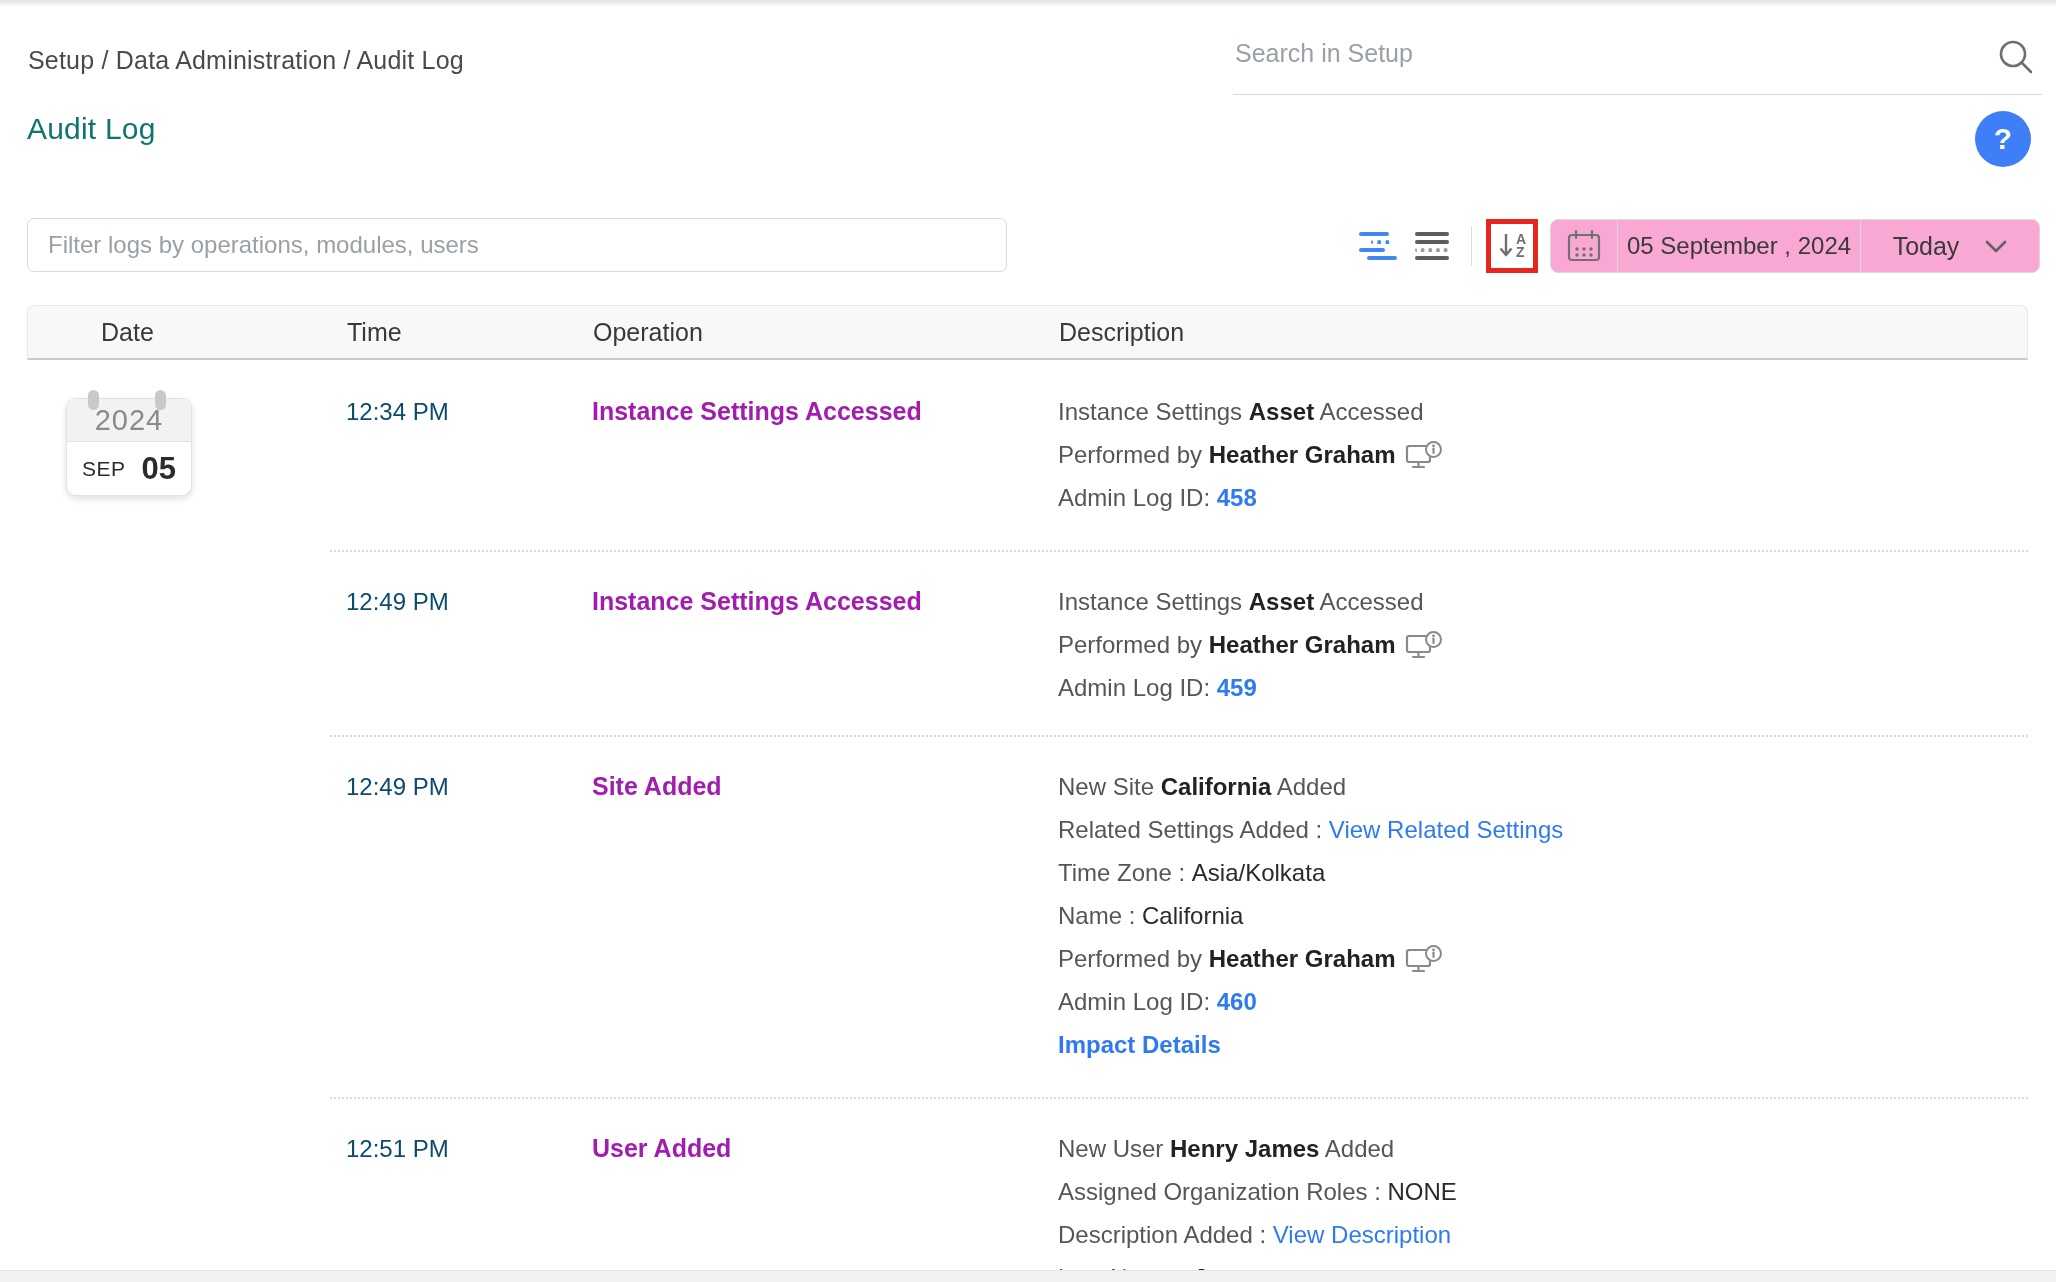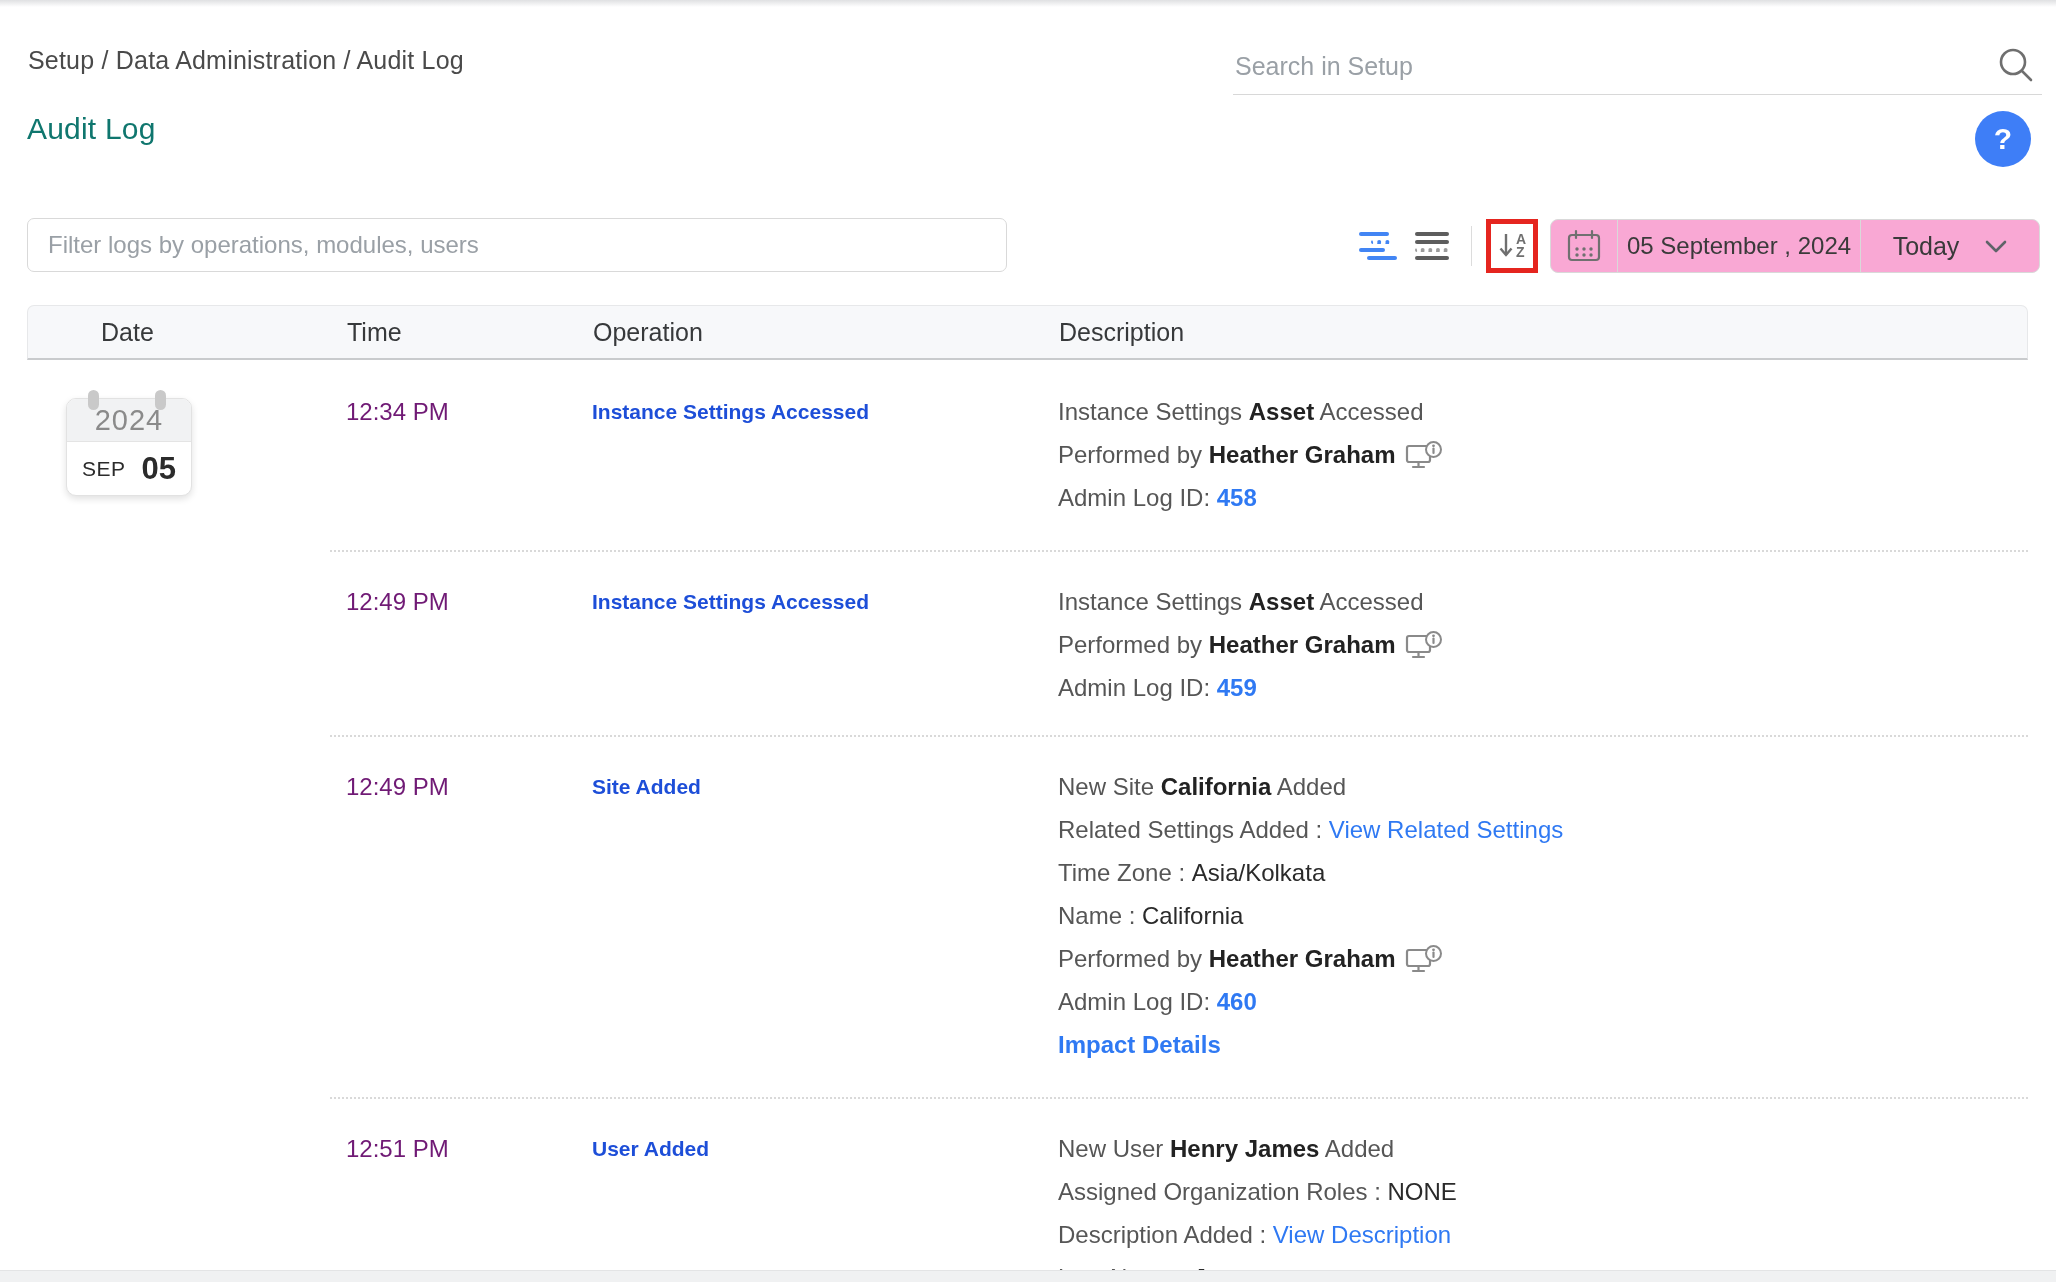--- a/index.html
+++ b/index.html
@@ -8,21 +8,21 @@
     background:#ffffff;
     font-family:"Liberation Sans", sans-serif;
     -webkit-font-smoothing:antialiased;
     color:#2f2f2f;
   }
   .top-fade{position:absolute;left:0;top:0;width:2056px;height:7px;
     background:linear-gradient(#dfe0e2,#ffffff);}
   
   .breadcrumb{position:absolute;left:28px;top:46px;font-size:25px;color:#4a4a4a;letter-spacing:.2px;cursor:pointer;}
   .search-wrap{position:absolute;left:1233px;top:38px;width:809px;height:56px;
-    border-bottom:1px solid #d8d8d8;display:flex;align-items:center;}
+    border-bottom:1px solid #d8d8d8;display:flex;align-items:flex-start;}
   .search-wrap input{flex:1;border:none;outline:none;background:transparent;
     font-family:"Liberation Sans",sans-serif;font-size:25px;color:#444;}
   .search-wrap input::placeholder{color:#9aa0a6;}
   .search-icon{flex:none;margin-right:6px;}
   
   .page-title{position:absolute;left:27px;top:112px;font-size:30px;font-weight:500;color:#0f766e;letter-spacing:.2px;}
   .help-btn{position:absolute;left:1975px;top:111px;width:56px;height:56px;border-radius:50%;
     background:var(--help,#3e7ef7);display:flex;align-items:center;justify-content:center;cursor:pointer;
     color:#fff;font-size:30px;font-weight:700;}
   
@@ -51,22 +51,22 @@
     border-left:1.5px solid #d9d9d9;cursor:pointer;font-size:25px;color:#3a3a3a;}
   
   .table{position:absolute;left:27px;top:305px;width:2001px;}
   .thead{height:55px;box-sizing:border-box;background:#f7f8fa;border:1px solid #e7e8ea;
     border-bottom:2px solid #c9cbcd;border-radius:7px 7px 0 0;display:flex;align-items:center;
     font-size:25px;color:#37393b;}
   .row{display:flex;position:relative;}
   .row.sep::before{content:"";position:absolute;left:303px;right:0;top:0;border-top:2px dotted #d9d9d9;}
   .cell{box-sizing:border-box;padding-top:30px;font-size:24px;line-height:43px;}
   .col-date{width:303px;flex:none;padding-top:0;}
-  .col-time{width:246px;flex:none;padding-left:16px;color:#701a75;}
-  .col-op{width:470px;flex:none;padding-left:16px;font-weight:700;font-size:21px;color:#1d4ed8;}
+  .col-time{width:246px;flex:none;padding-left:16px;color:#0c4a6e;}
+  .col-op{width:470px;flex:none;padding-left:16px;font-weight:700;font-size:25px;color:#a21caf;}
   .col-desc{flex:1;padding-left:12px;padding-right:24px;color:#565656;}
   .thead .col-date{padding-left:73px;padding-top:0;}
   .thead .cell{padding-top:0;line-height:55px;font-weight:500;font-size:25px;color:#37393b;}
   .thead .col-op{font-weight:500;}
   .s-m{color:#565656;}
   .s-b{color:#222;font-weight:600;}
   .s-d{color:#2a2a2a;font-weight:500;}
   .s-link{color:var(--link,#2f79f3);font-weight:500;cursor:pointer;}
   .s-linkb,.s-idlink{color:var(--link,#2f79f3);font-weight:700;cursor:pointer;}
   .dev-icon{vertical-align:-9px;margin-left:10px;cursor:pointer;}

